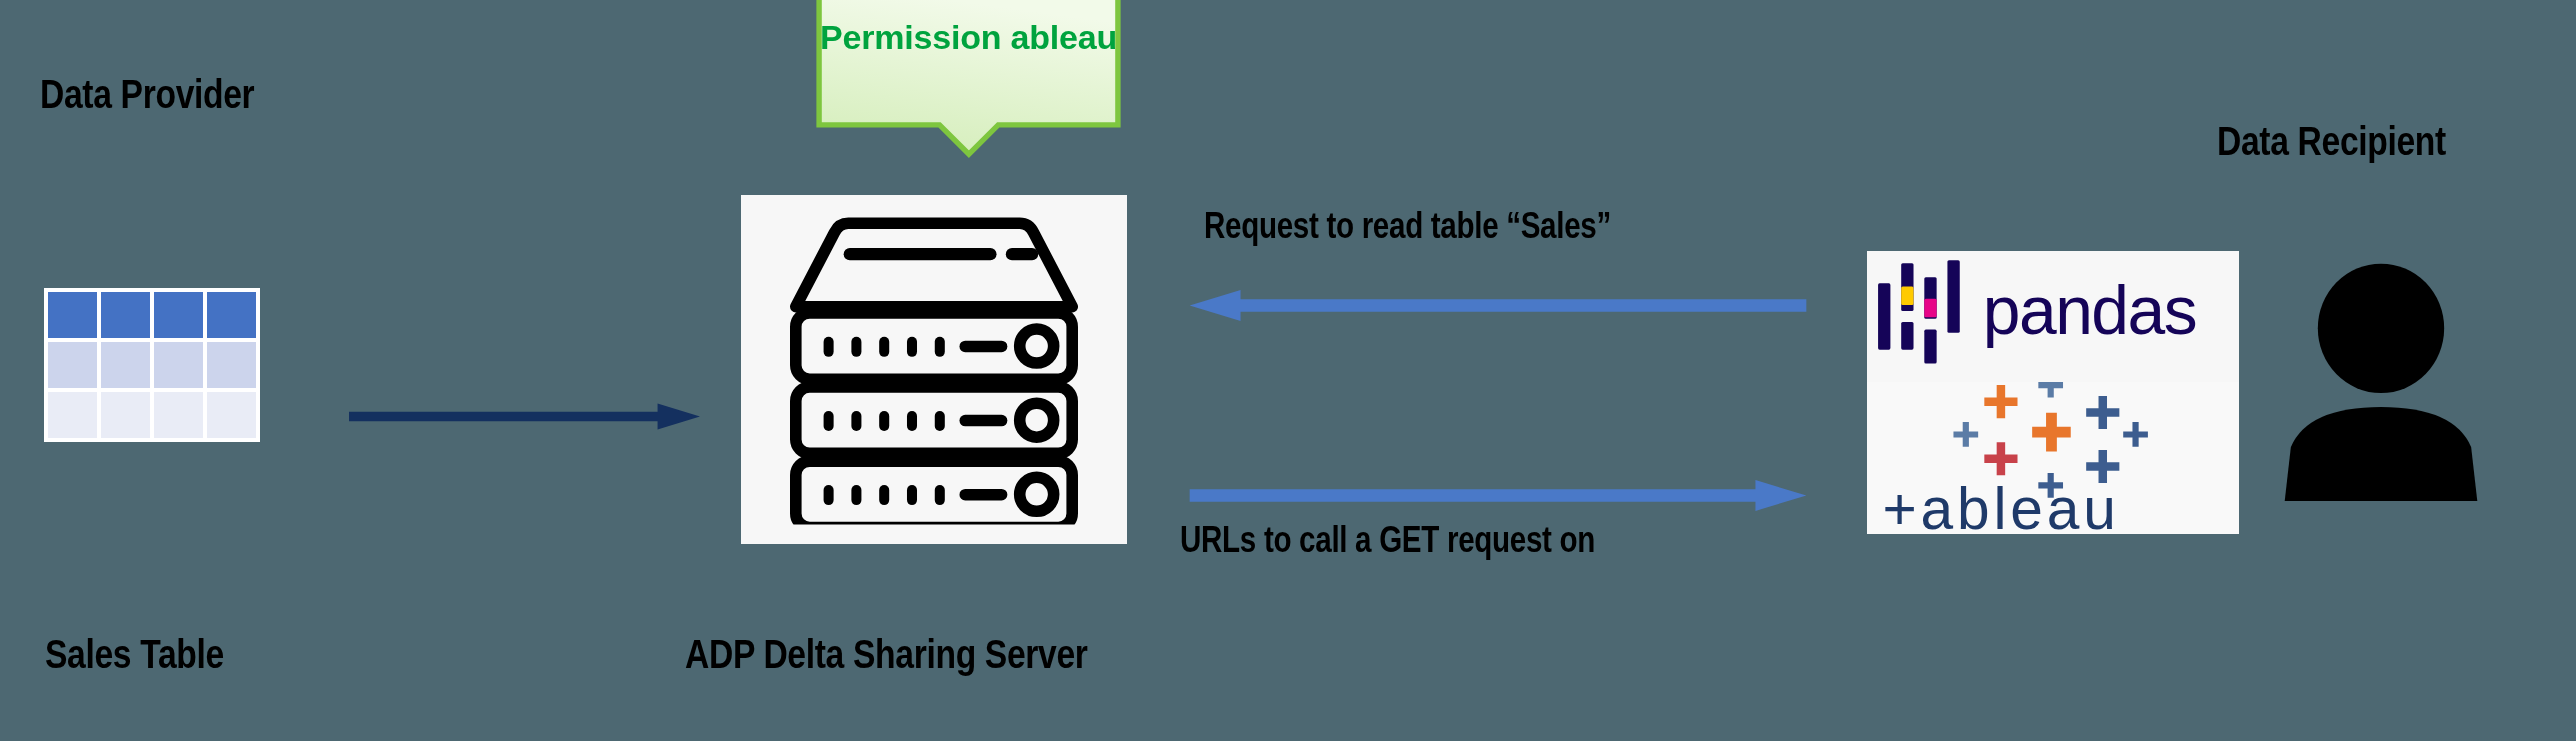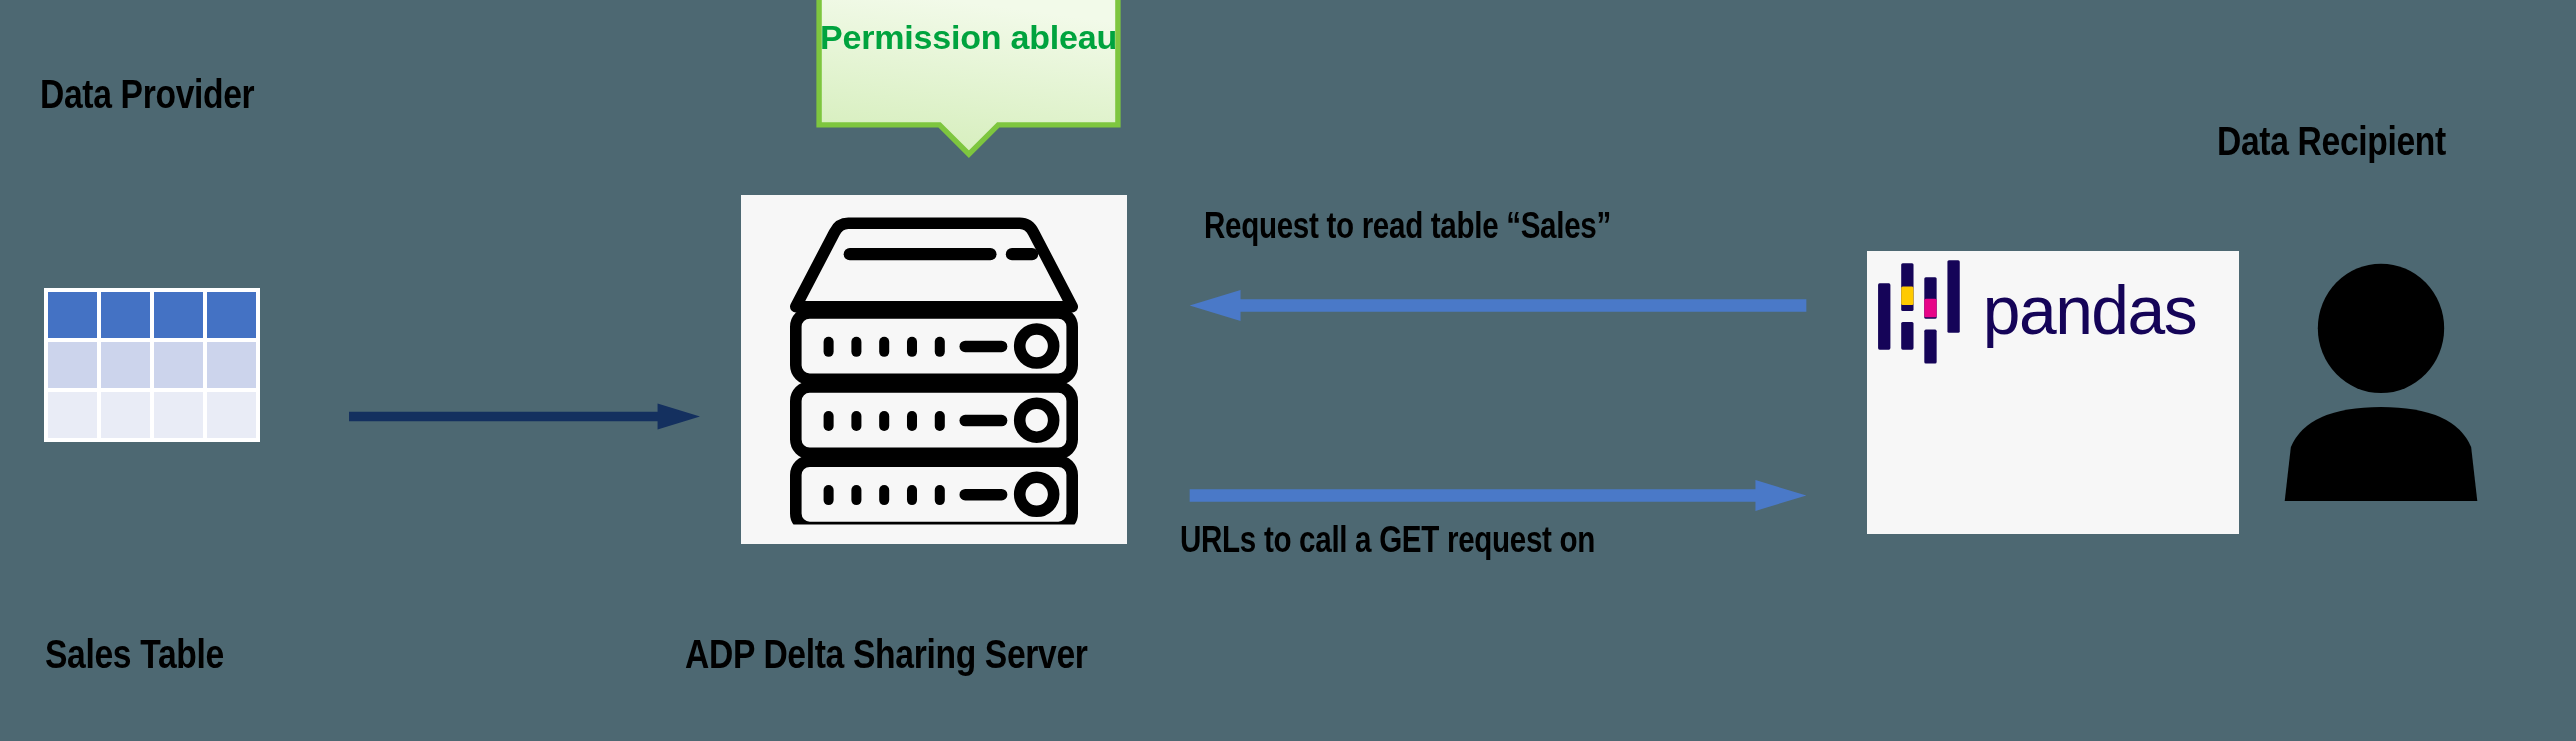--- a/index.html
+++ b/index.html
@@ -326,20 +326,49 @@
           <rect x="104" y="12" width="16" height="94" rx="2"></rect>
         </g>
         <rect x="44" y="46" width="16" height="24" rx="2" fill="#ffca00"></rect>
         <rect x="74" y="62" width="16" height="24" rx="2" fill="#e70488"></rect>
         <g fill="#150458" font-family="'Liberation Sans', sans-serif" font-size="88" font-weight="400" letter-spacing="-2">
           <text x="150" y="108">pandas</text>
         </g>
       </svg>
     </div>
 
+    <div id="tableau-logo">
+      <svg viewBox="0 0 482 197">
+
+        <g>
+
+          <path d="M232 40 L246 40 L246 58 L264 58 L264 72 L246 72 L246 90 L232 90 L232 72 L214 72 L214 58 L232 58 Z" fill="#e8762c"></path>
+
+          <path d="M168 4 L179 4 L179 20 L195 20 L195 31 L179 31 L179 47 L168 47 L168 31 L152 31 L152 20 L168 20 Z" fill="#e8762c"></path>
+
+          <path d="M168 78 L179 78 L179 94 L195 94 L195 105 L179 105 L179 121 L168 121 L168 105 L152 105 L152 94 L168 94 Z" fill="#c8424a"></path>
+
+          <path d="M300 18 L311 18 L311 34 L327 34 L327 45 L311 45 L311 61 L300 61 L300 45 L284 45 L284 34 L300 34 Z" fill="#3d5d8f"></path>
+
+          <path d="M300 88 L311 88 L311 104 L327 104 L327 115 L311 115 L311 131 L300 131 L300 115 L284 115 L284 104 L300 104 Z" fill="#3d5d8f"></path>
+
+          <path d="M234 -12 L242 -12 L242 0 L254 0 L254 8 L242 8 L242 20 L234 20 L234 8 L222 8 L222 0 L234 0 Z" fill="#5b7ca6"></path>
+
+          <path d="M234 118 L242 118 L242 130 L254 130 L254 138 L242 138 L242 150 L234 150 L234 138 L222 138 L222 130 L234 130 Z" fill="#3d5d8f"></path>
+
+          <path d="M124 52 L132 52 L132 64 L144 64 L144 72 L132 72 L132 84 L124 84 L124 72 L112 72 L112 64 L124 64 Z" fill="#5b7ca6"></path>
+
+          <path d="M344 52 L352 52 L352 64 L364 64 L364 72 L352 72 L352 84 L344 84 L344 72 L332 72 L332 64 L344 64 Z" fill="#3d5d8f"></path>
+        </g>
+
+        <g fill="#1f3a69" font-family="'Liberation Sans', sans-serif" font-size="76" font-weight="400" letter-spacing="5">
+          <text x="20" y="190">+ableau</text>
+        </g>
+      </svg>
+    </div>
 
   </div>
 
   <svg id="person-icon" viewBox="0 0 270 310">
     <ellipse cx="135" cy="86" rx="82" ry="84" fill="#000000"></ellipse>
     <path d="M10 310 L18 240 Q40 188 135 188 Q230 188 252 240 L260 310 Z" fill="#000000"></path>
   </svg>
 
 </div>
 

